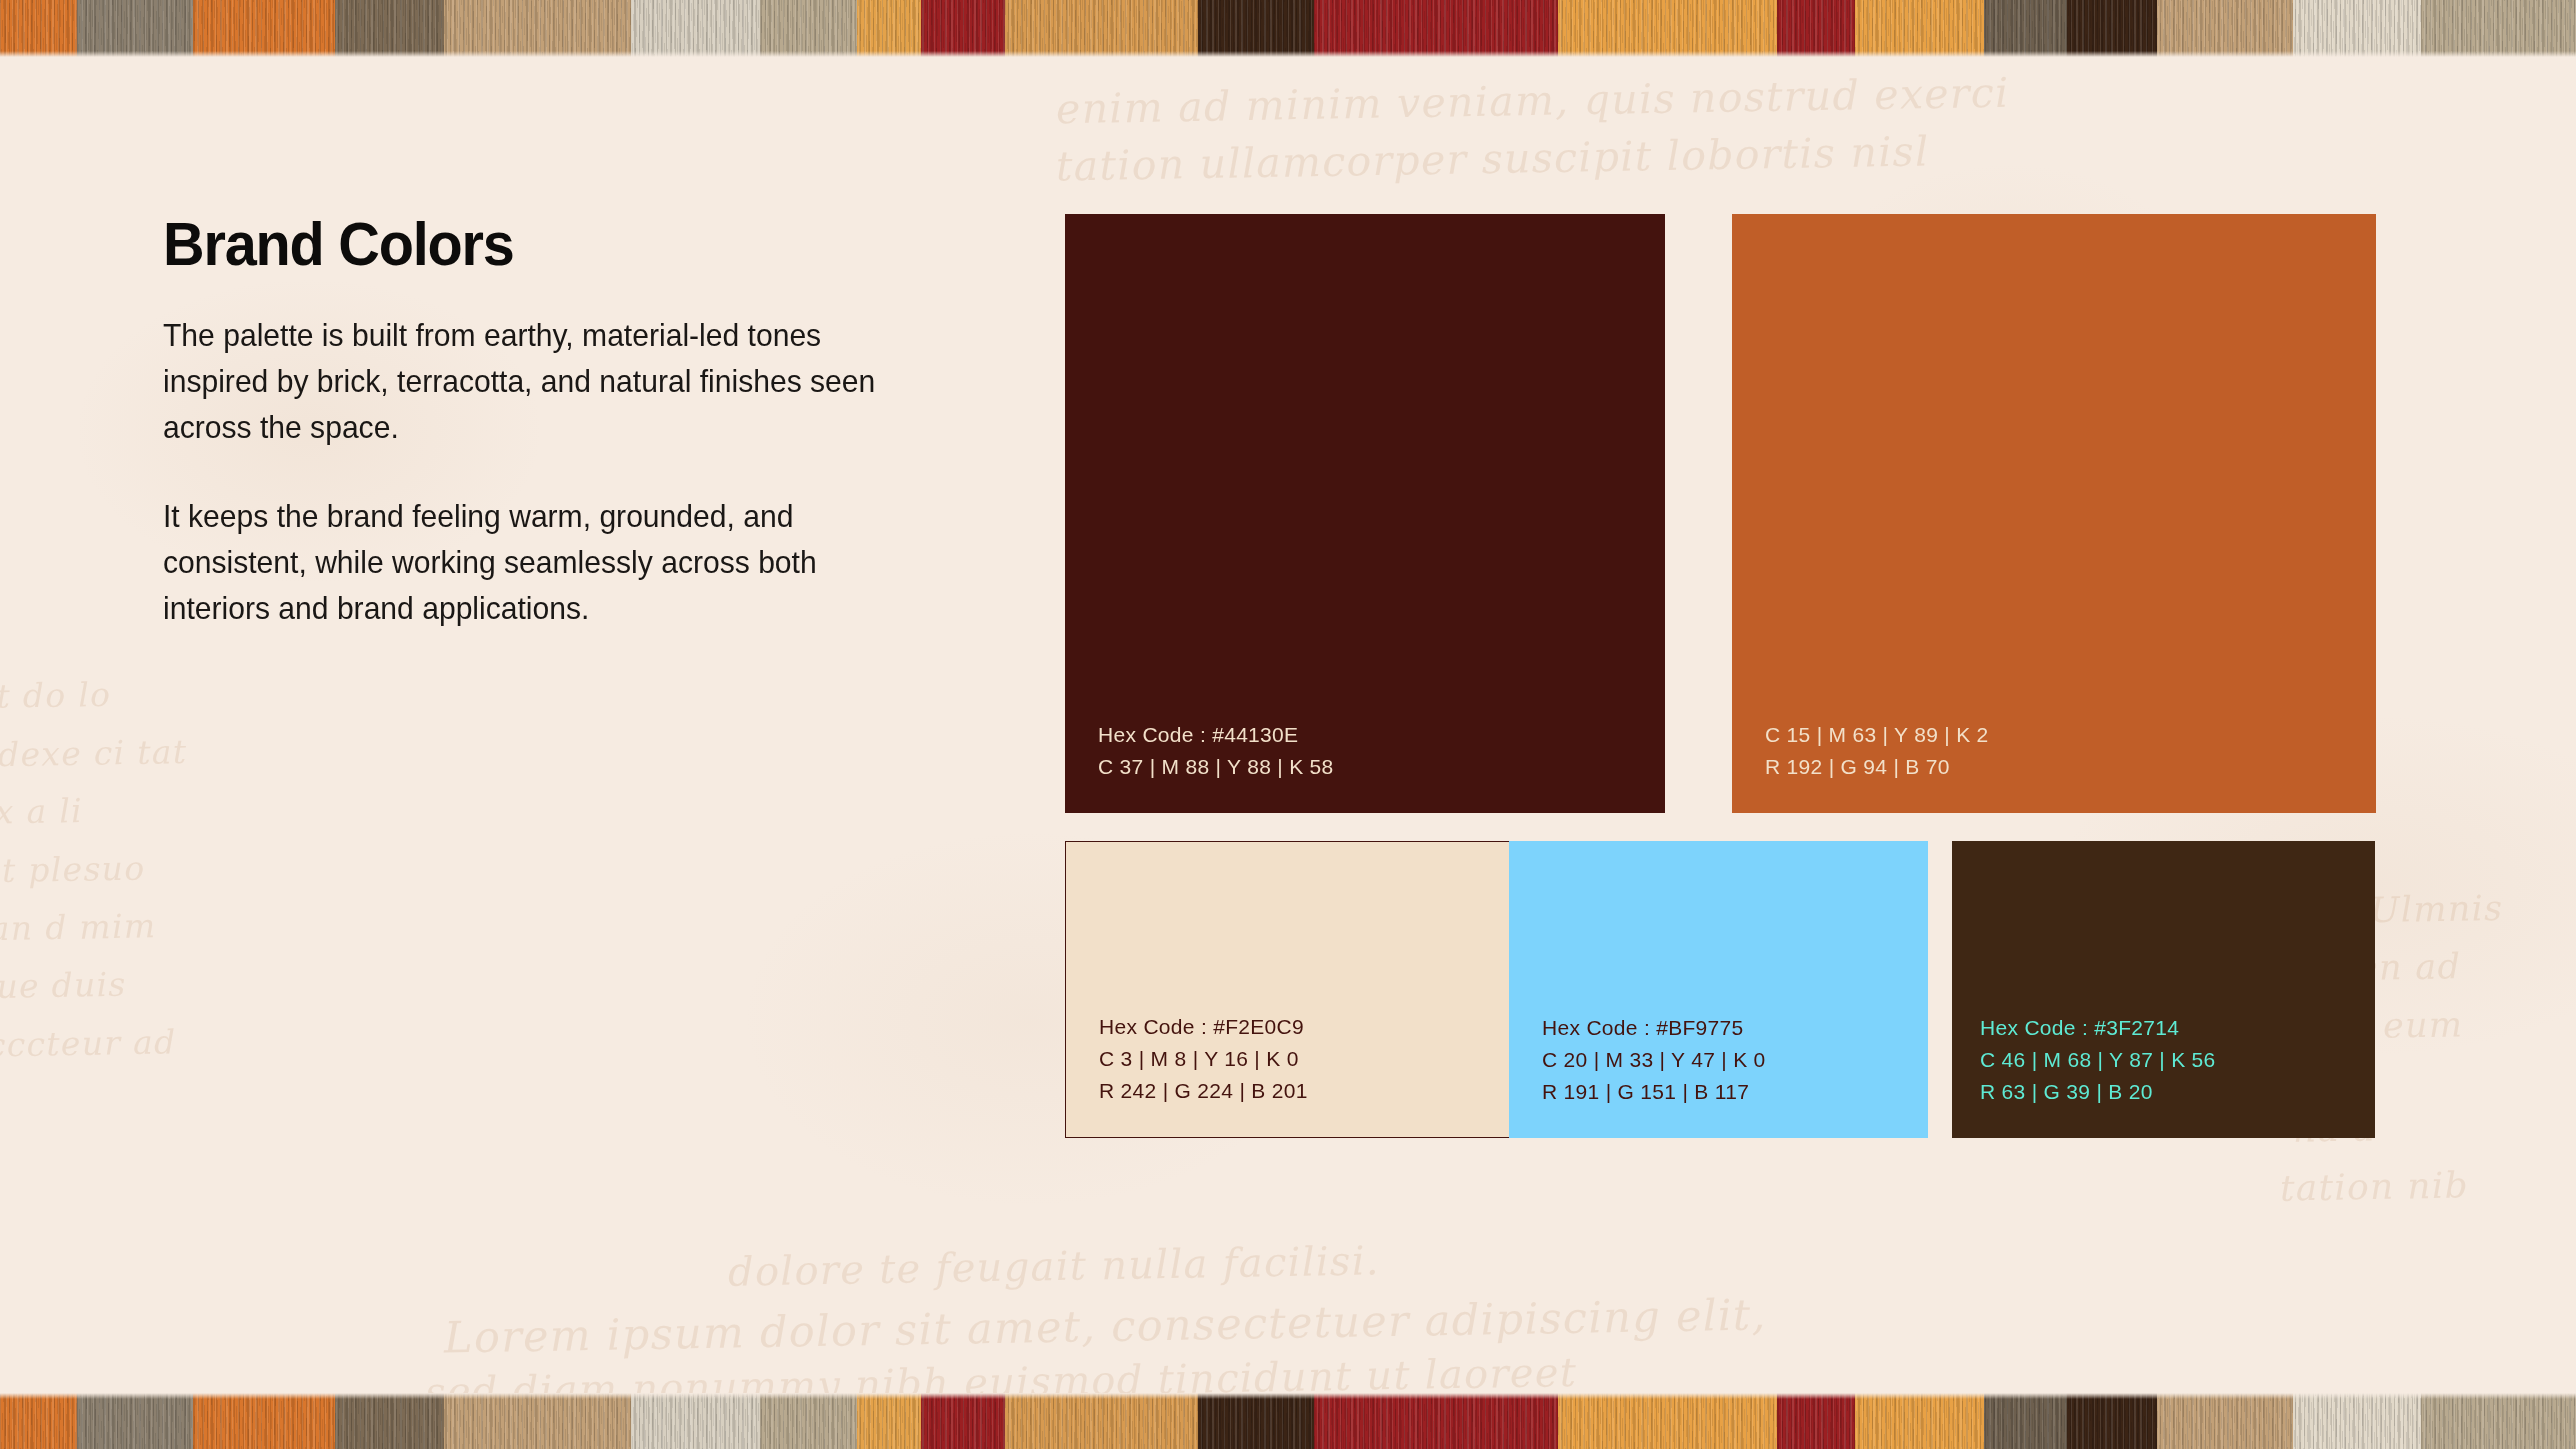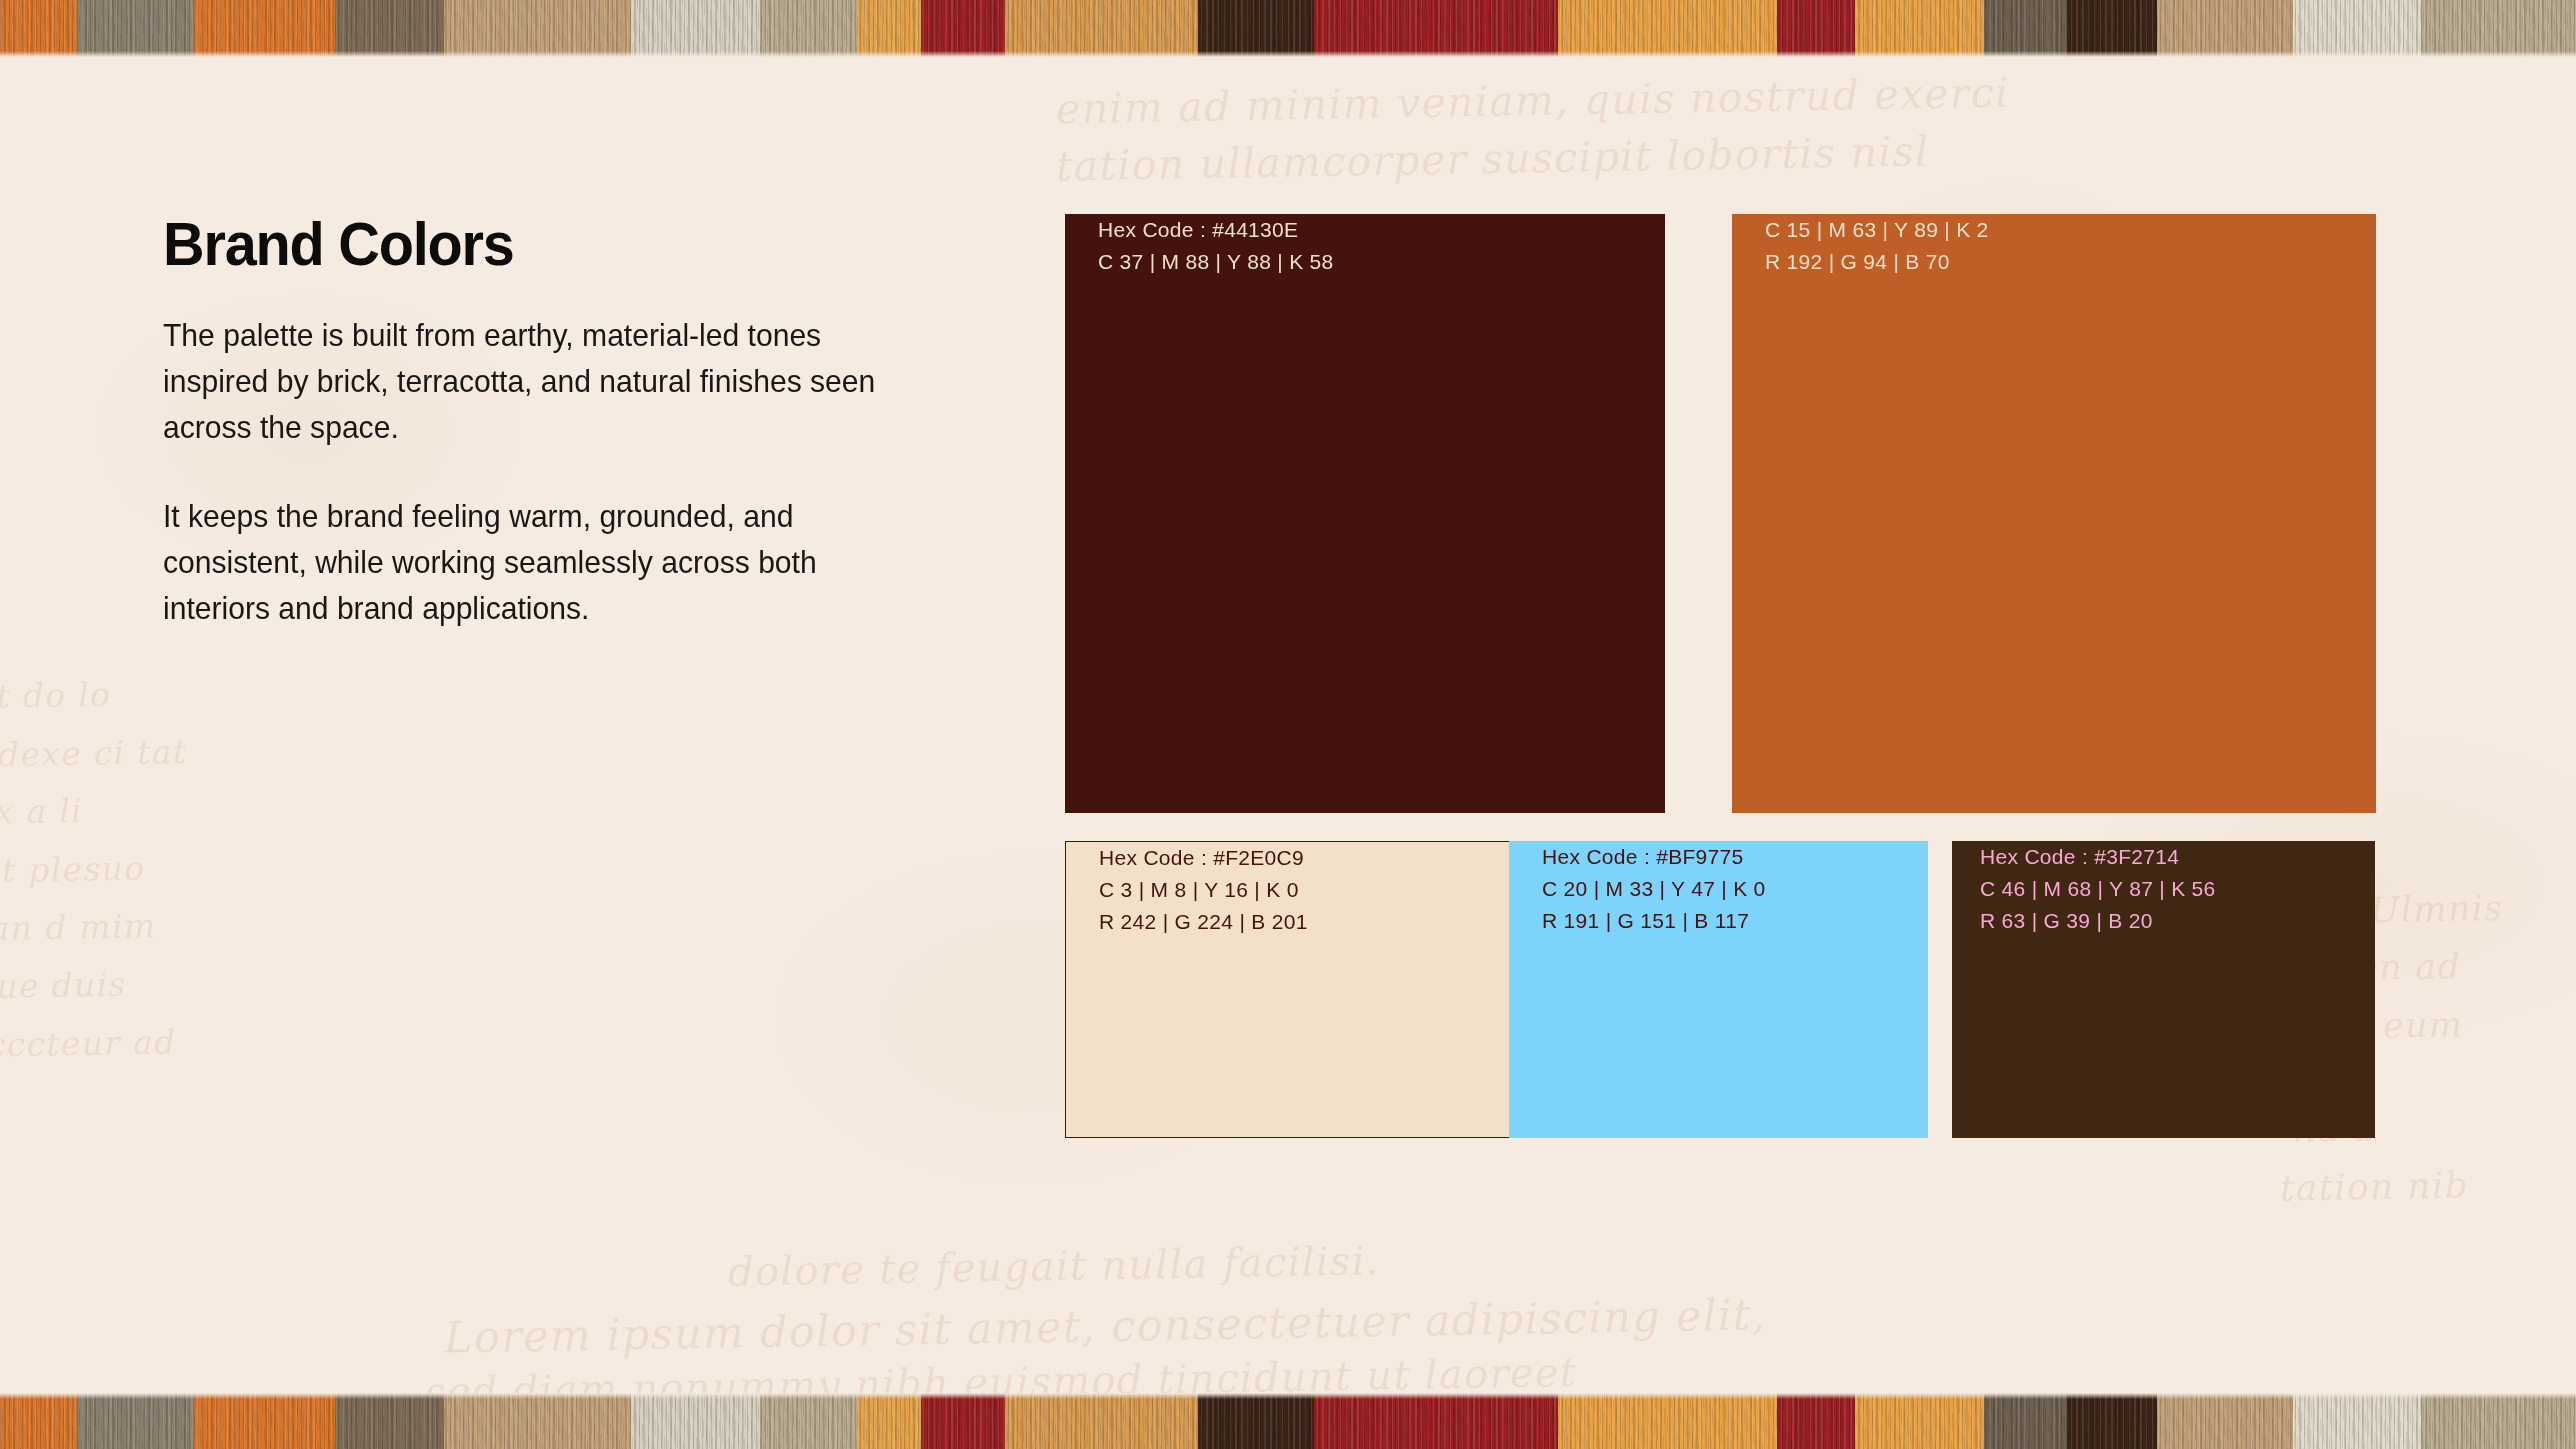--- a/index.html
+++ b/index.html
@@ -140,21 +140,21 @@
   #para-1 { margin-top:37px; width:799px; }
   #para-2 { margin-top:43px; width:799px; }
 
   
   #swatch-grid { position:absolute; left:1065px; top:214px; }
 
   .swatch {
     position:absolute;
     display:flex;
     flex-direction:column;
-    justify-content:flex-start;
+    justify-content:flex-end;
   }
   .swatch-info {
     padding:0 0 30px 33px;
     font-family:"Liberation Sans", sans-serif;
     font-size:21px;
     line-height:1.52;
     letter-spacing:0.3px;
     white-space:nowrap;
   }
   .swatch-line { display:block; }
@@ -231,21 +231,21 @@
 
     <div class="swatch" id="swatch-4" style="background: #7dd3fc;">
       <div class="swatch-info" style="color: rgb(68, 19, 14);">
         <span class="swatch-line">Hex Code : #BF9775</span>
         <span class="swatch-line">C 20 | M 33 | Y 47 | K 0</span>
         <span class="swatch-line">R 191 | G 151 | B 117</span>
       </div>
     </div>
 
     <div class="swatch" id="swatch-5" style="background: rgb(63, 39, 20);">
-      <div class="swatch-info" style="color: #f9a8d4; padding-left: 28px;">
+      <div class="swatch-info" style="color: #5eead4; padding-left: 28px;">
         <span class="swatch-line">Hex Code : #3F2714</span>
         <span class="swatch-line">C 46 | M 68 | Y 87 | K 56</span>
         <span class="swatch-line">R 63 | G 39 | B 20</span>
       </div>
     </div>
 
   </div>
 
   <div class="paint-band bottom">
     <div class="paint-base"></div>

